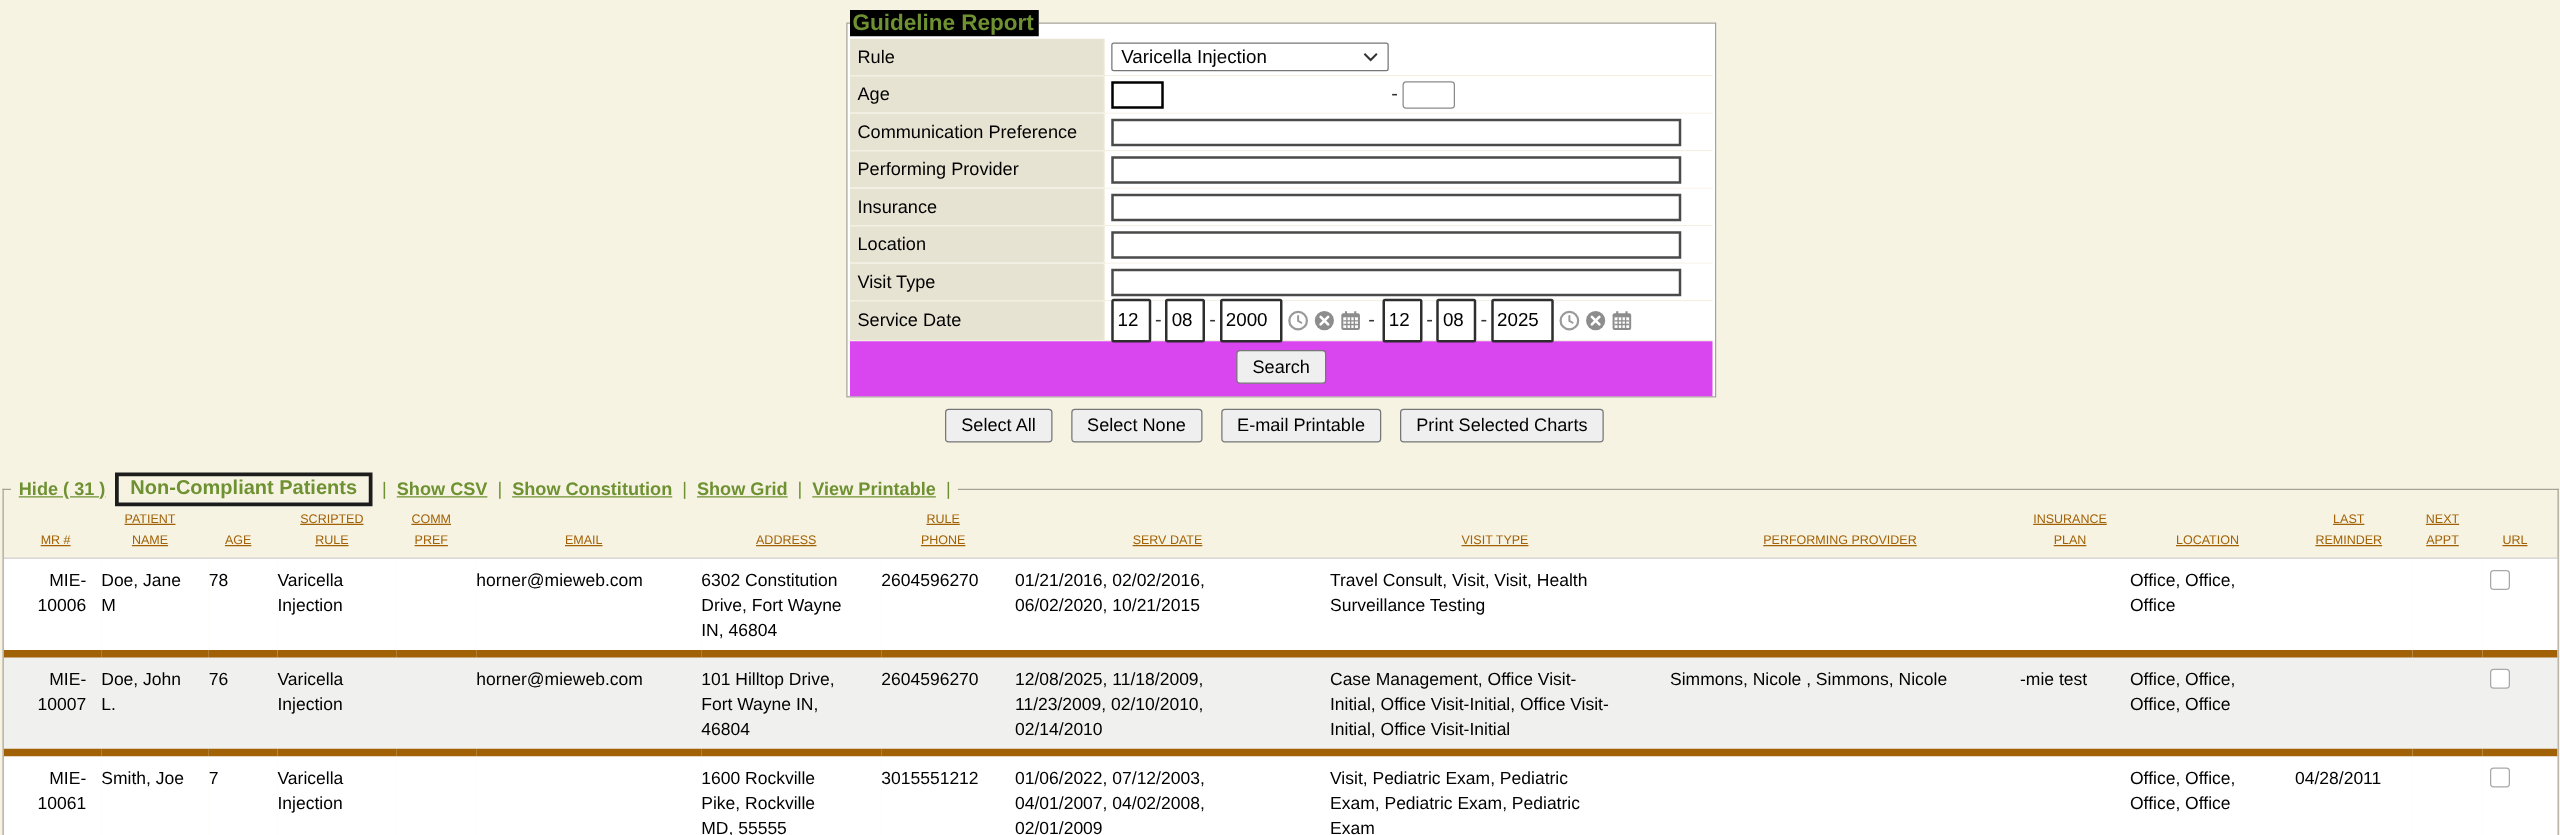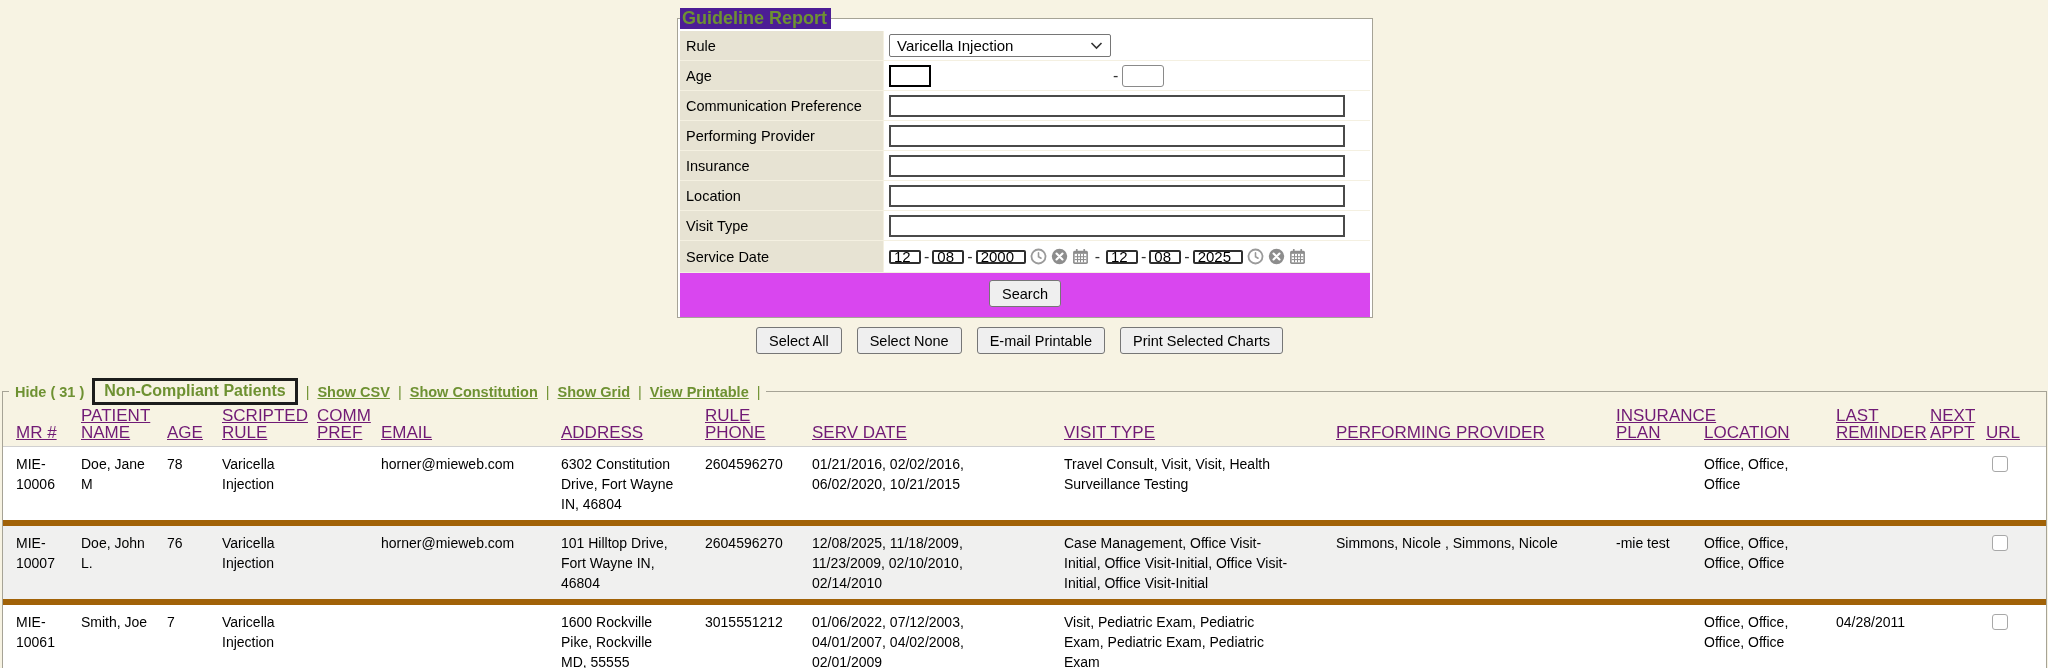--- a/index.html
+++ b/index.html
@@ -12,21 +12,21 @@
   }
 
   
   fieldset.guideline-form {
     position:absolute; left:677px; top:8px; width:696px;
     border:1px solid #a6a396; background:#fff;
     margin:0; padding:2px 2px 0 2px;
   }
   fieldset.guideline-form legend {
     font-size:18px; font-weight:bold; color:#6e9132;
-    padding:0 4px 0 2px; margin-left:0; background:#4c1d95;
+    padding:0 4px 0 2px; margin-left:0; background:#000000;
   }
   .frow { display:flex; align-items:center; height:30px; border-bottom:1px solid #f4f0e1; }
   .flabel {
     width:204px; flex:0 0 204px; align-self:stretch;
     background:#e7e3d3; display:flex; align-items:center;
     padding-left:6px; font-size:14.5px; border-right:1px solid #f4f0e1;
   }
   .fvalue { flex:1; align-self:stretch; background:#fff; display:flex; align-items:center; padding-left:5px; gap:4px; }
   .frow input { font-family:inherit; }
 
@@ -37,21 +37,21 @@
   }
   .select-box svg { flex:0 0 auto; }
 
   .age-a { width:42px; height:22px; border:2px solid #000; }
   .age-b { width:42px; height:22px; border:1px solid #8a8a8a; border-radius:3px; }
   .dash-age { margin-left:178px; color:#333; }
 
   .wide-input { width:456px; height:22px; border:2px solid #4a4a4a; font-size:14px; padding:0 3px; }
 
   .sd { gap:3px; }
-  .sd-in { height:14px; border:2px solid #2e2e2e; border-radius:2px; font-size:15px; padding:0 3px; }
+  .sd-in { height:35px; border:2px solid #2e2e2e; border-radius:2px; font-size:15px; padding:0 3px; }
   .sd-2 { width:32px; }
   .sd-4 { width:50px; }
   .sd-sep { color:#333; }
   .range-dash { color:#333; margin:0 3px; }
   .icon-btn { display:inline-flex; align-items:center; cursor:pointer; margin-left:1px; }
 
   .search-row { background:#d946ef; display:flex; justify-content:center; padding:7px 0 10px 0; }
   .btn {
     font-family:inherit; font-size:14.5px; color:#000;
     background:#efefef; border:1px solid #767676; border-radius:3px;
@@ -64,48 +64,48 @@
   
   fieldset.report-panel {
     position:absolute; left:2px; top:378px; width:2044px; height:400px;
     border:1px solid #a6a396; border-bottom:none;
     margin:0; padding:0; background:transparent; overflow:hidden;
   }
   .rep-legend {
     display:flex; align-items:center; gap:8px; white-space:nowrap;
     margin-left:6px; padding:0 6px;
   }
-  .hide-link { color:#6e9132; font-weight:bold; font-size:14.5px; cursor:pointer; }
+  .hide-link { color:#6e9132; font-weight:bold; font-size:14.5px; text-decoration:underline; cursor:pointer; }
   .title-box {
     border:3px solid #1c1c1c; background:#f7f3e3; color:#6e9132;
     font-size:16px; font-weight:bold; padding:1px 9px 2px 9px;
   }
   .rep-link { color:#6e9132; font-weight:bold; font-size:14.5px; text-decoration:underline; cursor:pointer; }
   .pipe { color:#6e9132; font-size:14.5px; }
 
   table.patients {
     border-collapse:collapse; table-layout:fixed; width:2043px; margin-top:2px;
   }
   .col-mr{width:78px}.col-name{width:86px}.col-age{width:55px}.col-rule{width:95px}
   .col-comm{width:64px}.col-email{width:180px}.col-address{width:144px}.col-phone{width:107px}
   .col-serv{width:252px}.col-visit{width:272px}.col-provider{width:280px}.col-insurance{width:88px}
   .col-location{width:132px}.col-last{width:94px}.col-next{width:56px}.col-url{width:60px}
 
   table.patients th {
-    vertical-align:bottom; text-align:left; font-weight:normal;
-    color:#701a75; font-size:17px; padding:0 8px 5px 0; line-height:17px;
+    vertical-align:bottom; text-align:center; font-weight:normal;
+    color:#a16207; font-size:10px; padding:0 8px 5px 0; line-height:17px;
   }
   table.patients th .hl { text-decoration:underline; }
   table.patients th.col-mr { padding-left:13px; }
 
   table.patients td {
     vertical-align:top; font-size:14px; line-height:20px;
     padding:7px 12px 6px 0; word-wrap:break-word;
   }
-  table.patients td.col-mr { padding-left:13px; }
+  table.patients td.col-mr { padding-left:2px;text-align:right; }
   table.patients td.col-address { padding-right:24px; }
   table.patients td.col-serv { padding-right:52px; }
   table.patients td.col-visit { padding-right:42px; }
   table.patients td.col-location { padding-right:32px; }
 
   table.patients tbody tr { background:#fff; border-top:6px solid #a16207; }
   table.patients tbody tr.alt { background:#f0f0ef; }
   table.patients tbody tr:first-child { border-top:1px solid #d0d0d0; }
 
   .row-check {

